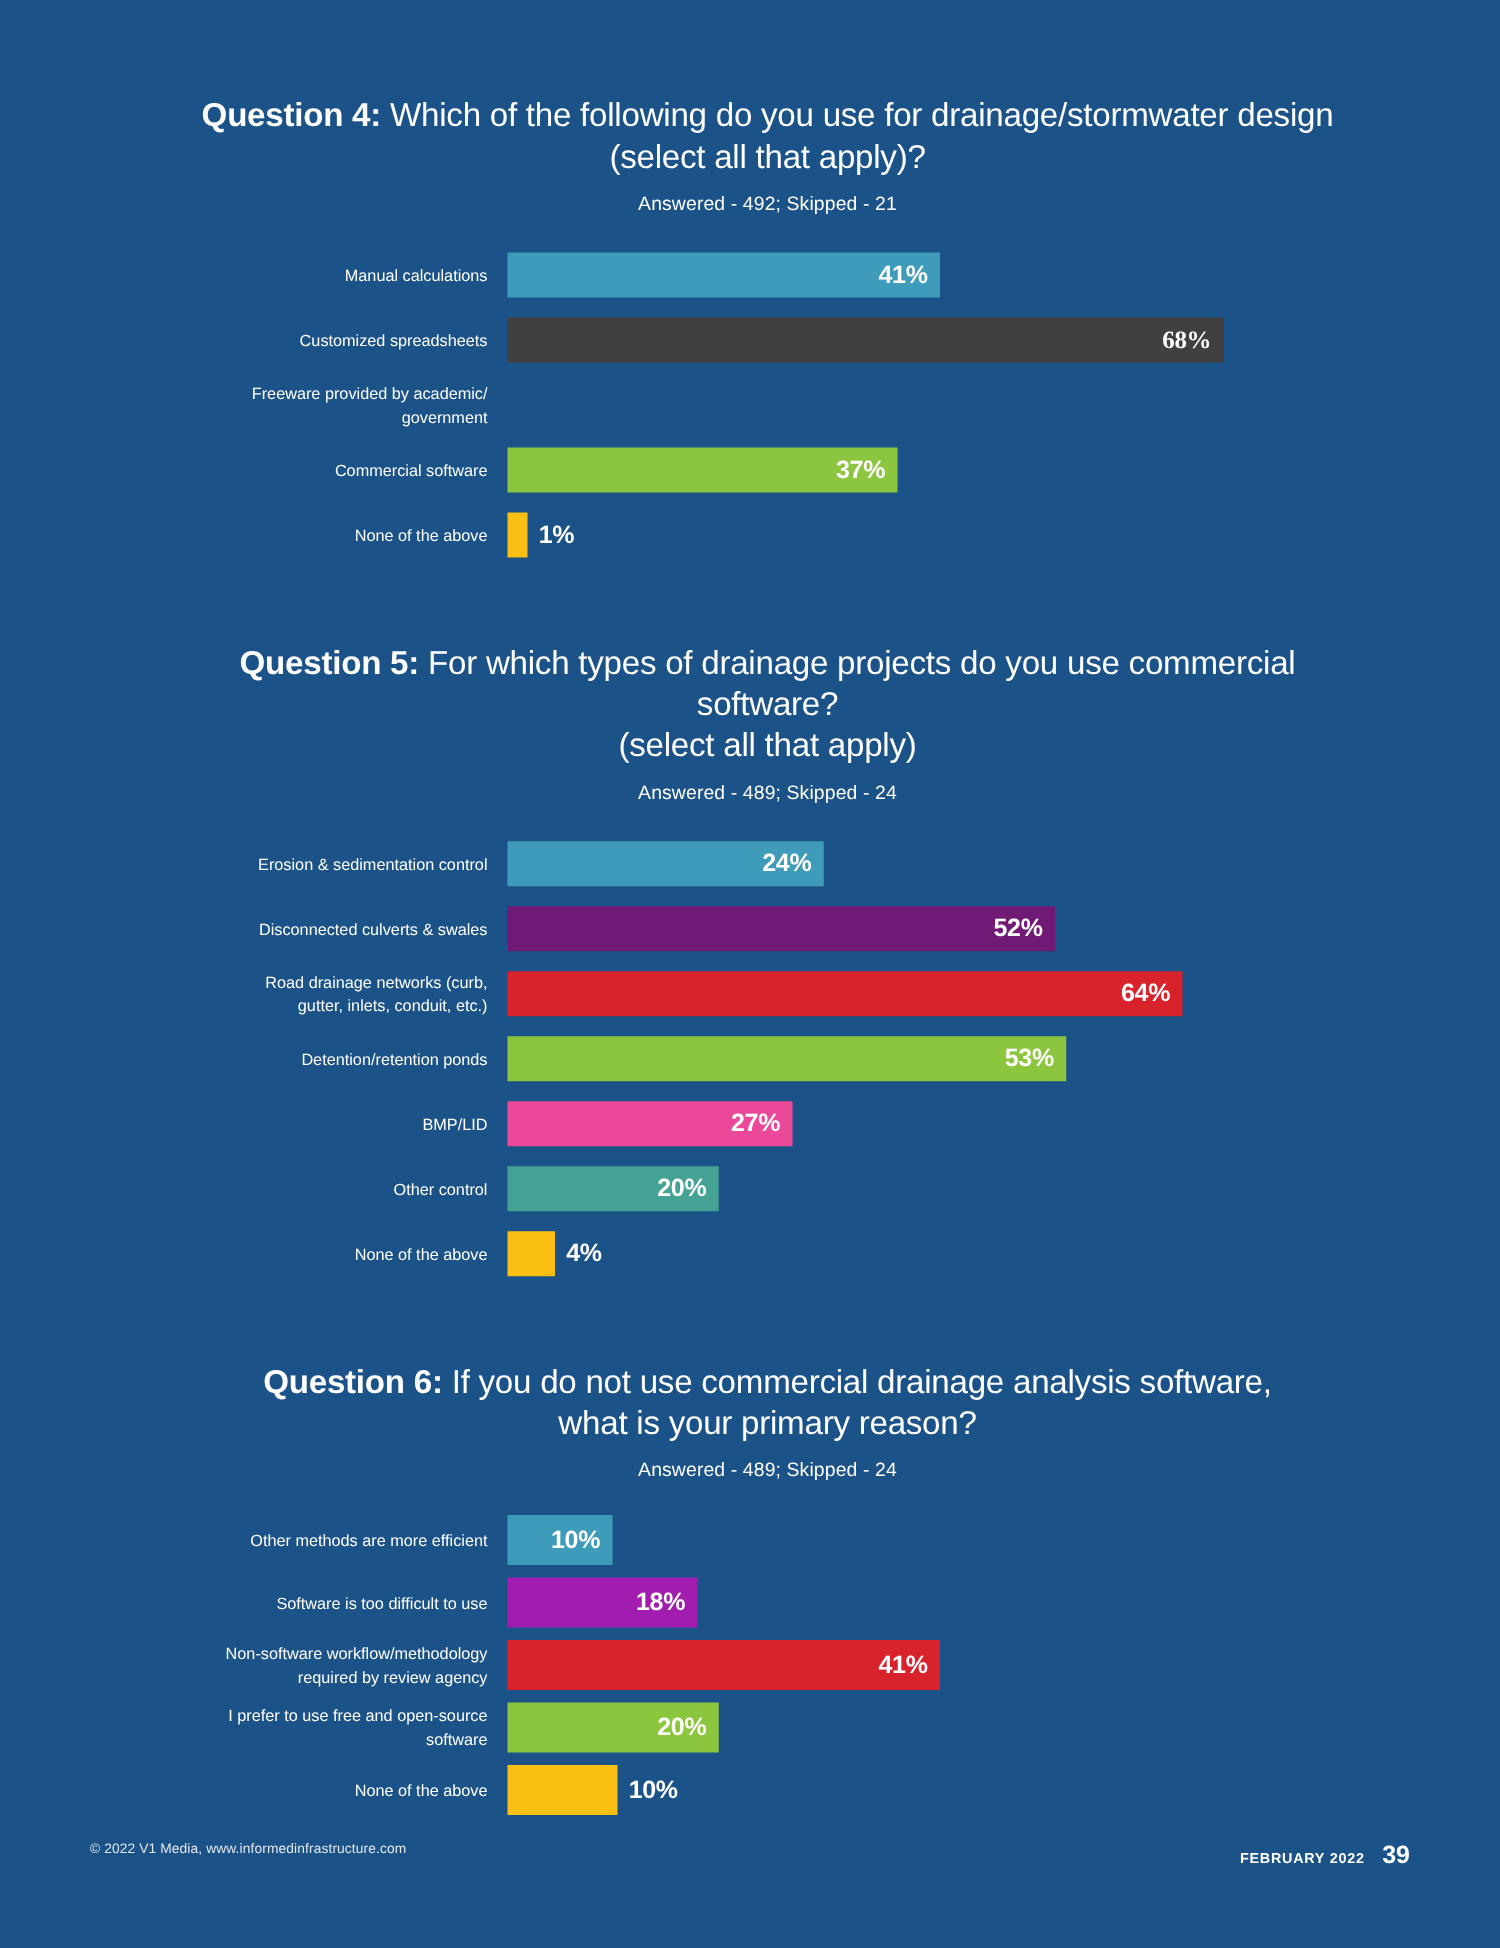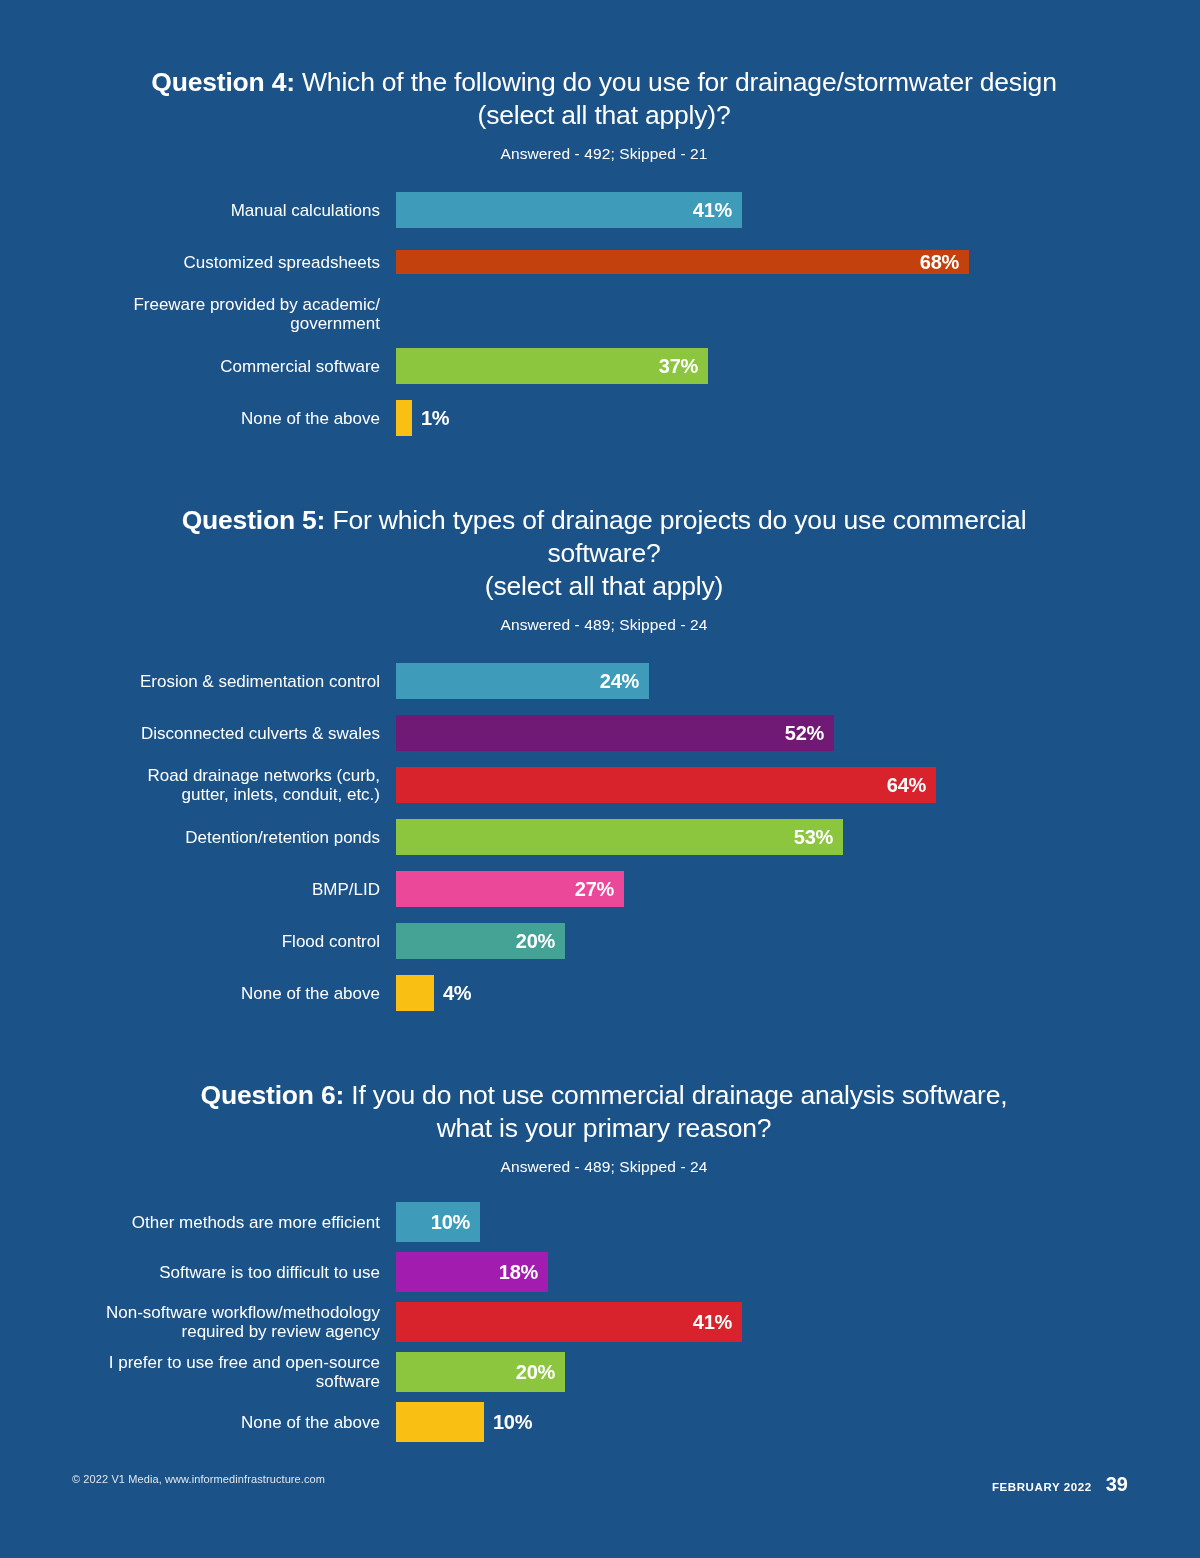--- a/index.html
+++ b/index.html
@@ -15,21 +15,21 @@
     font-family: "Liberation Sans", sans-serif;
     color: #ffffff;
     position: relative;
     overflow: hidden;
   }
 
   .page {
     width: 1200px;
     height: 1558px;
     position: relative;
-    padding: 4px;
+    padding: 14px;
     border-radius: 32px;
   }
 
   
   .qblock { width: 1200px; }
 
   #q4 { padding-top: 62px; }
   #q5 { padding-top: 60px; }
   #q6 { padding-top: 60px; }
 
@@ -65,21 +65,21 @@
     display: flex;
     align-items: center;
     width: 100%;
     margin-bottom: 0px;
   }
 
   .row-label {
     width: 392px;
     padding-right: 16px;
     text-align: right;
-    font-size: 17px;
+    font-size: 13px;
     line-height: 19px;
     color: #ffffff;
     flex: 0 0 392px;
     white-space: pre-line;
   }
 
   .bar-area {
     flex: 1 1 auto;
     display: flex;
     align-items: center;
@@ -172,21 +172,21 @@
           <div class="row-label">Manual calculations</div>
           <div class="bar-area">
             <div class="bar" style="width: 346px; height: 36px; background: rgb(63, 155, 186);">
               <span>41%</span>
             </div>
           </div>
         </div>
         <div class="row">
           <div class="row-label">Customized spreadsheets</div>
           <div class="bar-area">
-            <div class="bar" style="width: 573px; height: 24px; background: #c2410c;">
+            <div class="bar" style="width: 573px; height: 36px; background: #404040; font-family: Liberation Serif, serif;">
               <span>68%</span>
             </div>
           </div>
         </div>
         <div class="row">
           <div class="row-label">Freeware provided by academic/
 government</div>
         </div>
         <div class="row">
           <div class="row-label">Commercial software</div>
@@ -250,21 +250,21 @@
         </div>
         <div class="row">
           <div class="row-label">BMP/LID</div>
           <div class="bar-area">
             <div class="bar" style="width: 228px; height: 36px; background: #ec4899;">
               <span>27%</span>
             </div>
           </div>
         </div>
         <div class="row">
-          <div class="row-label">Flood control</div>
+          <div class="row-label">Other control</div>
           <div class="bar-area">
             <div class="bar" style="width: 169px; height: 36px; background: rgb(69, 163, 150);">
               <span>20%</span>
             </div>
           </div>
         </div>
         <div class="row">
           <div class="row-label">None of the above</div>
           <div class="bar-area">
             <div class="bar outside" style="width: 38px; height: 36px; background: rgb(249, 192, 19);"></div>

